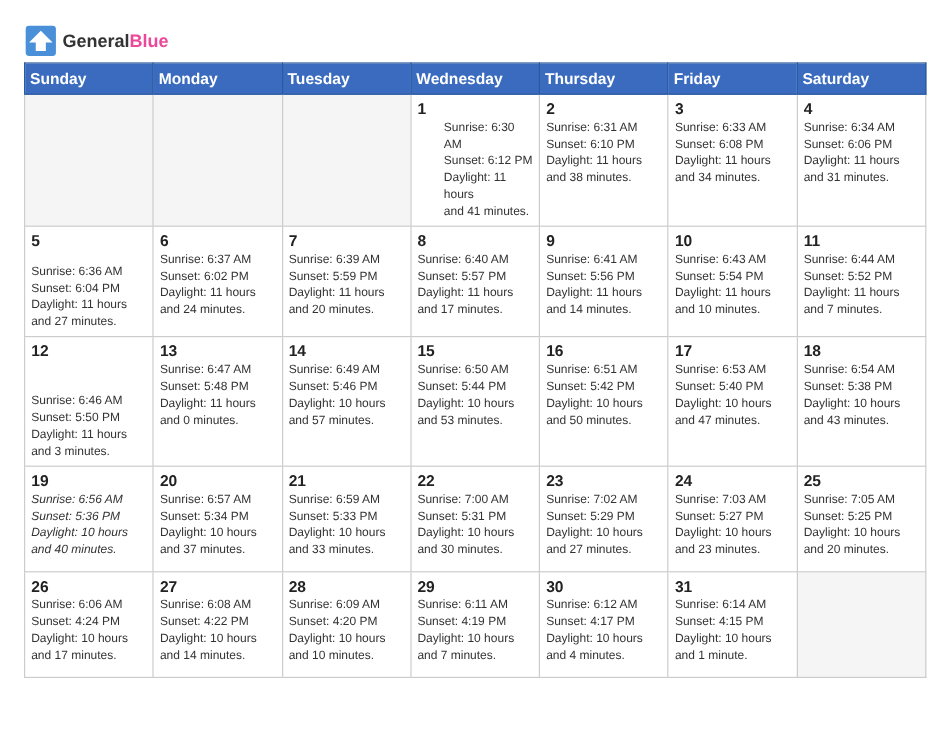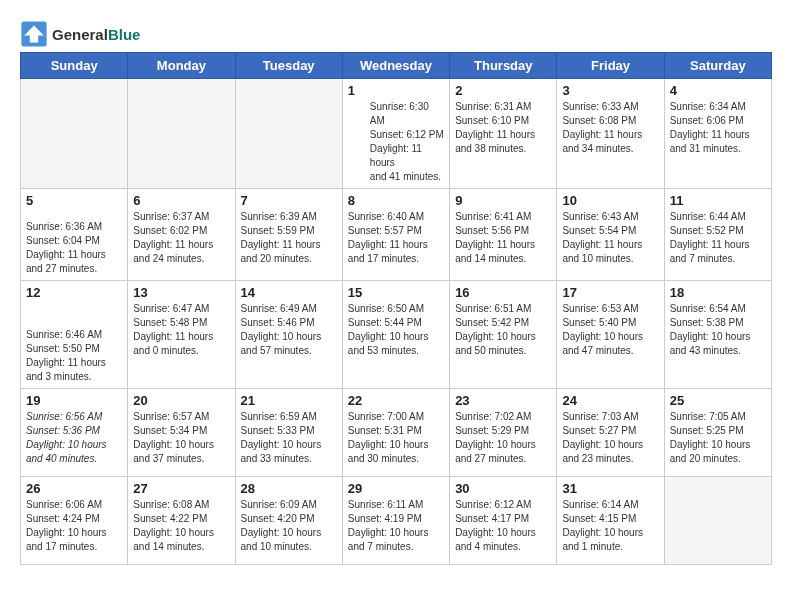--- a/index.html
+++ b/index.html
@@ -40,22 +40,22 @@
     .calendar {
       width: 100%;
       border-collapse: collapse;
       table-layout: fixed;
     }
     .calendar th {
       background: #3a6bbf;
       color: #fff;
       font-size: 13px;
       font-weight: bold;
-      padding: 5px 16px;
-      text-align: center;
+      padding: 5px 4px;
+      text-align: left;
       border: 1px solid #2a5aa0;
     }
     .calendar td {
       border: 1px solid #ccc;
       vertical-align: top;
       padding: 4px 5px;
       font-size: 10.5px;
       color: #333;
       height: 88px;
       background: #fff;
@@ -81,21 +81,21 @@
 </head>
 <body>
 
 <div class="header-logo">
   <div class="logo-area">
     <svg class="logo-icon" viewBox="0 0 40 40">
       <rect x="2" y="2" width="36" height="36" rx="4" fill="#4a90d9"></rect>
       <polygon points="20,8 34,22 26,22 26,32 14,32 14,22 6,22" fill="white"></polygon>
     </svg>
     <div>
-      <div style="font-size:15px;font-weight:bold;color:#333;">General<span style="color:#0f766e;">Blue</span></div>
+      <div style="font-size:15px;font-weight:bold;color:#333;">General<span style="color:#ec4899;">Blue</span></div>
     </div>
   </div>
   <div>
     <div class="month-title"></div>
     <div class="subtitle"></div>
   </div>
 </div>
 
 <table class="calendar">
   <thead>

